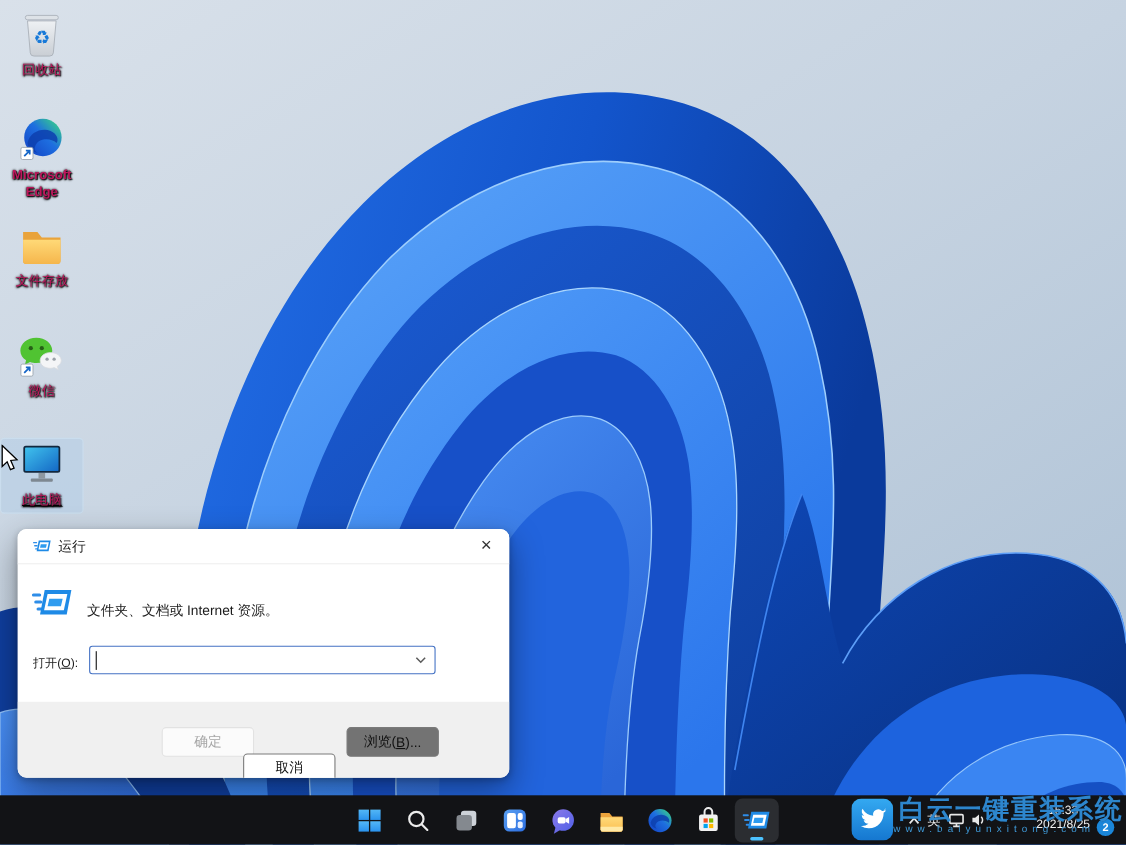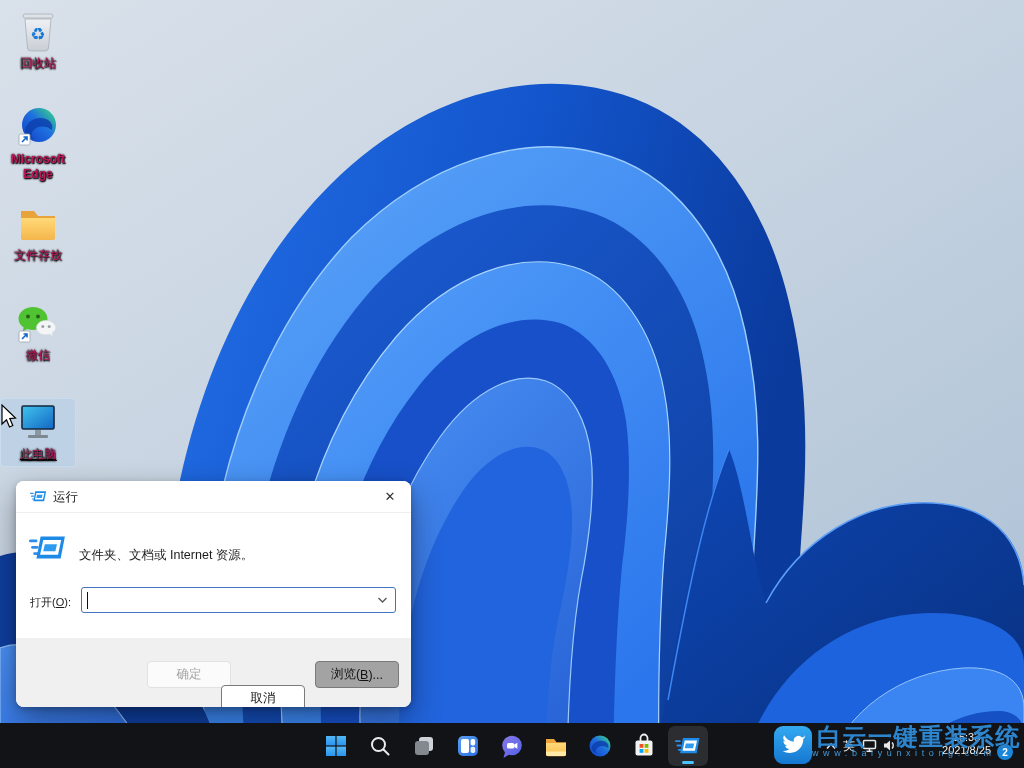--- a/index.html
+++ b/index.html
@@ -13,21 +13,21 @@
   
   .desk-cell{position:absolute;left:1px;width:74px;text-align:center;cursor:default;}
   .desk-cell .ic{height:46px;display:flex;align-items:center;justify-content:center;}
   .desk-label{
     margin-top:2px;font-size:12px;line-height:15px;color:#be185d;
     text-shadow:0 0 2px rgba(0,0,0,.95),0 1px 2px rgba(0,0,0,.9),1px 1px 1px rgba(0,0,0,.8);
   }
   .desk-cell.selected{background:rgba(175,205,230,.45);outline:1px solid rgba(200,225,245,.55);border-radius:3px;text-decoration:underline;}
   
   #run-dialog{
-    position:absolute;left:16px;top:481px;width:395px;height:226px;
+    position:absolute;left:16px;top:481px;width:447px;height:226px;
     background:#ffffff;border-radius:8px;overflow:hidden;
     box-shadow:0 12px 30px rgba(0,0,0,.38),0 2px 6px rgba(0,0,0,.22);
     font-size:12.5px;color:#1b1b1b;
   }
   #dlg-titlebar{position:absolute;left:0;top:0;width:100%;height:31px;background:#fff;border-bottom:1px solid #efefef;}
   #dlg-title-icon{position:absolute;left:14px;top:8px;}
   #dlg-title-text{position:absolute;left:37px;top:8px;font-size:12.5px;color:#191919;}
   #dlg-close{
     position:absolute;right:6px;top:2px;width:30px;height:26px;display:flex;align-items:center;justify-content:center;
     font-size:13px;color:#333;border-radius:5px;
@@ -48,21 +48,21 @@
   }
   #dlg-caret{position:absolute;left:5px;top:4px;width:1px;height:17px;background:#111;}
   #combo-chevron{position:absolute;right:7px;top:8px;}
   #dlg-footer{position:absolute;left:0;top:157px;width:100%;height:69px;background:#f0f0f0;}
   .dlg-btn{
     position:absolute;top:23px;width:84px;height:27px;border-radius:4px;box-sizing:border-box;
     font-size:12.5px;font-family:inherit;display:flex;align-items:center;justify-content:center;
   }
   #btn-ok{left:111px;background:#fbfbfb;border:1px solid #e2e2e2;color:#a5a5a5;margin-left:20px;}
   #btn-cancel{left:205px;background:#fff;border:1px solid #7a7a7a;color:#111;margin-top:24px;}
-  #btn-browse{left:299px;background:#a3a3a3;border:1px solid #7a7a7a;color:#111;}
+  #btn-browse{left:299px;background:#737373;border:1px solid #7a7a7a;color:#111;}
   
   #taskbar{position:absolute;left:0;bottom:0;width:1024px;height:45px;background:#121316;}
   #tb-center{position:absolute;left:50%;top:0;transform:translateX(-50%);height:45px;display:flex;align-items:center;}
   .tbi{width:44px;height:45px;display:flex;align-items:center;justify-content:center;border-radius:6px;}
   .tbi-plate{
     width:40px;height:40px;margin:0 2px;background:#2b2d31;border-radius:7px;position:relative;
     display:flex;align-items:center;justify-content:center;
   }
   #run-indicator{position:absolute;bottom:2px;left:50%;transform:translateX(-50%);width:12px;height:3px;border-radius:2px;background:#4cc2ff;}
   .trayi{position:absolute;color:#ececec;}

